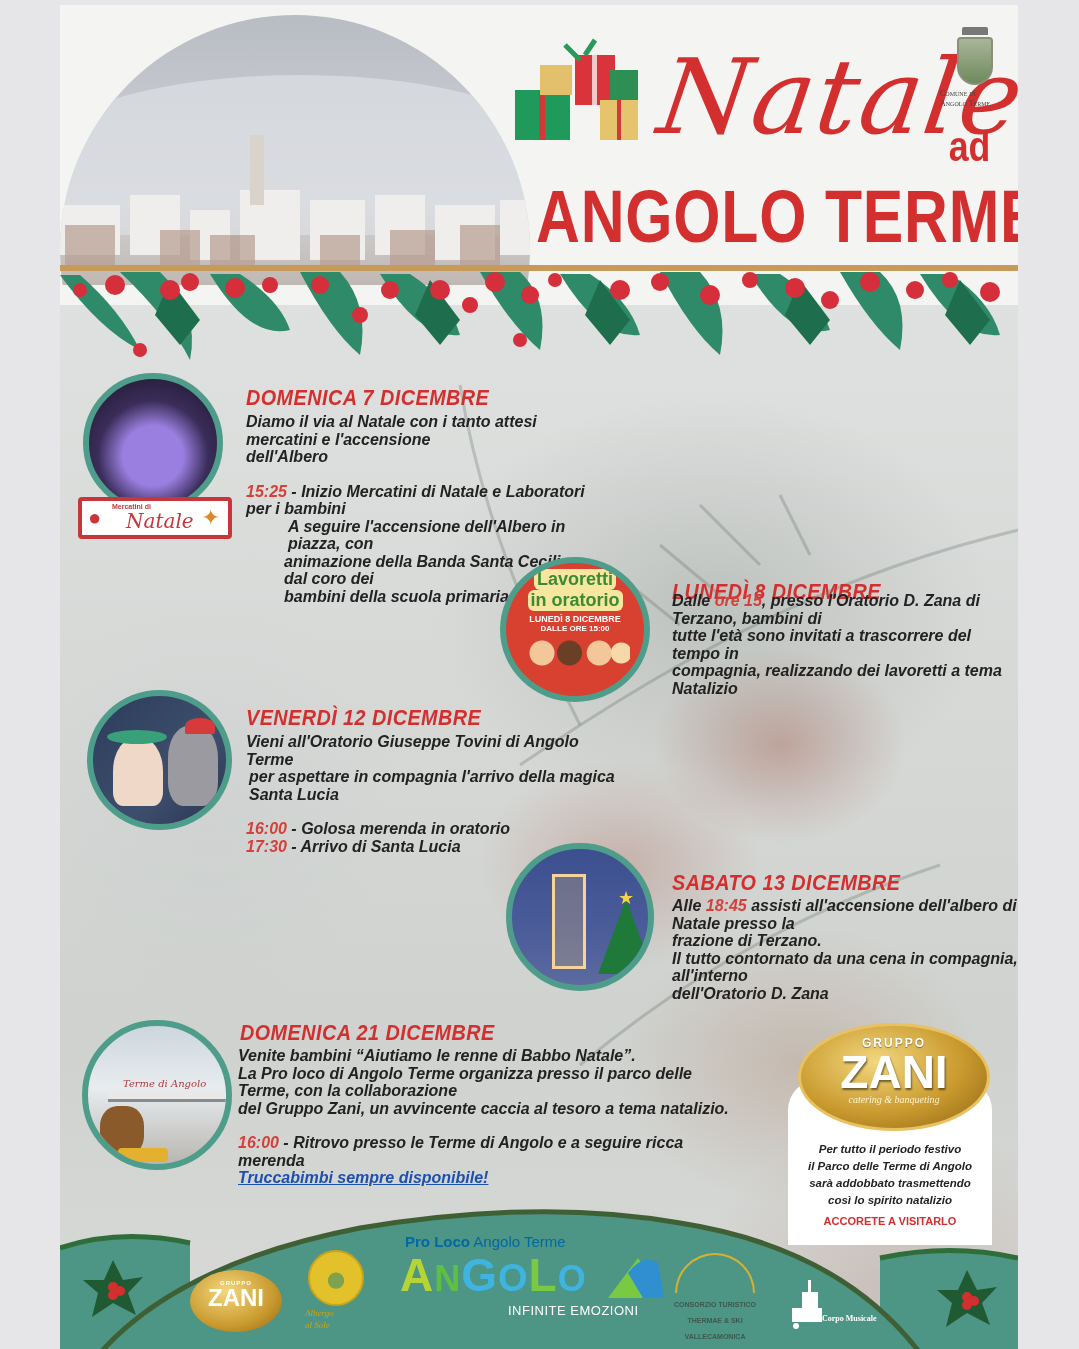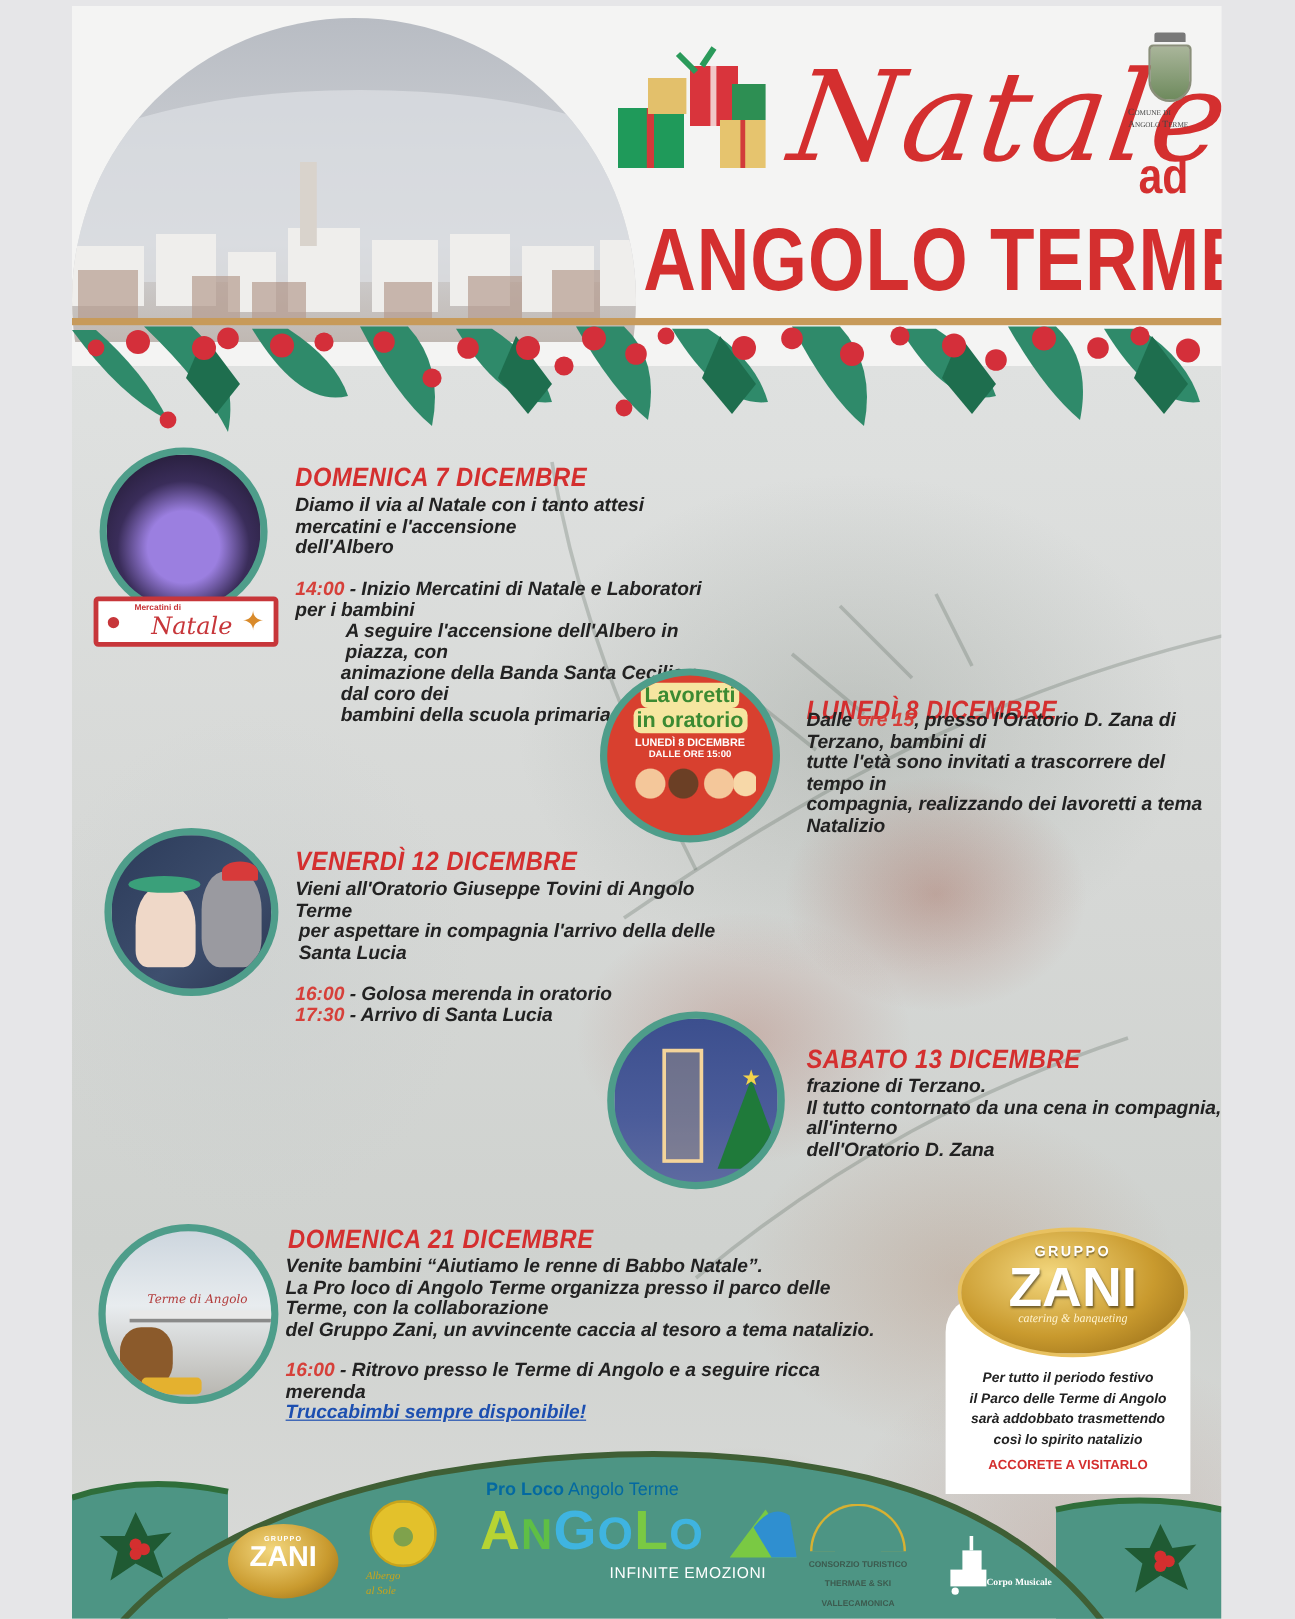--- a/index.html
+++ b/index.html
@@ -246,21 +246,21 @@
     <span style="position:absolute;left:30px;top:2px;font-size:7px;color:#c7363a;font-weight:bold;">Mercatini di</span>
     <span style="position:absolute;left:44px;top:8px;font-family:'DejaVu Serif',serif;font-style:italic;font-size:20px;color:#c7363a;">Natale</span>
     <span style="position:absolute;right:8px;top:4px;font-size:22px;color:#d98a2a;">✦</span>
   </div>
 
   <div class="event-title" style="left:186px;top:380px;">DOMENICA 7 DICEMBRE</div>
   <div class="event-body" style="left:186px;top:408px;width:360px;">
     <p>Diamo il via al Natale con i tanto attesi mercatini e l'accensione</p>
     <p>dell'Albero</p>
     <div class="gap"></div>
-    <p><span class="time">14:00</span><span> - Inizio Mercatini di Natale e Laboratori per i bambini</span></p>
+    <p><span class="time">15:25</span><span> - Inizio Mercatini di Natale e Laboratori per i bambini</span></p>
     <p class="indent">A seguire l'accensione dell'Albero in piazza, con</p>
     <p class="indent" style="padding-left:38px">animazione della Banda Santa Cecilia e dal coro dei</p>
     <p class="indent" style="padding-left:38px">bambini della scuola primaria</p>
   </div>
 
   <div class="event-img" style="left:440px;top:552px;width:150px;height:145px;background:#d8402f;text-align:center;color:#fff;">
     <div style="margin-top:6px;font-weight:bold;font-size:18px;color:#3c8a32;background:#f6e6a0;display:inline-block;border-radius:6px;padding:0 3px;">Lavoretti</div><br>
     <div style="font-weight:bold;font-size:18px;color:#3c8a32;background:#f6e6a0;display:inline-block;border-radius:6px;padding:0 3px;">in oratorio</div>
     <div style="font-size:9px;font-weight:bold;margin-top:3px;">LUNEDÌ 8 DICEMBRE</div>
     <div style="font-size:8px;font-weight:bold;">DALLE ORE 15:00</div>
@@ -277,34 +277,35 @@
   <div class="event-img" style="left:27px;top:685px;width:145px;height:140px;background:linear-gradient(135deg,#2c3b5a 0%,#3e4f6e 60%,#2a3550 100%);">
     <div style="position:absolute;left:20px;top:40px;width:50px;height:70px;border-radius:50% 50% 20% 20%;background:#efd8c8;"></div>
     <div style="position:absolute;left:14px;top:34px;width:60px;height:14px;border-radius:50%;background:#3aa07a;"></div>
     <div style="position:absolute;left:75px;top:30px;width:50px;height:80px;border-radius:40% 40% 30% 30%;background:#9a9aa0;"></div>
     <div style="position:absolute;left:92px;top:22px;width:30px;height:16px;border-radius:50% 50% 10% 10%;background:#d73a3a;"></div>
   </div>
 
   <div class="event-title" style="left:186px;top:700px;">VENERDÌ 12 DICEMBRE</div>
   <div class="event-body" style="left:186px;top:728px;width:380px;">
     <p>Vieni all'Oratorio Giuseppe Tovini di Angolo Terme</p>
-    <p style="padding-left:3px">per aspettare in compagnia l'arrivo della delle Santa Lucia</p>
+    <p style="padding-left:3px">per aspettare in compagnia l'arrivo della magica Santa Lucia</p>
     <div class="gap"></div>
     <p><span class="time">16:00</span><span> - Golosa merenda in oratorio</span></p>
     <p><span class="time">17:30</span><span> - Arrivo di Santa Lucia</span></p>
   </div>
 
   <div class="event-img" style="left:446px;top:838px;width:148px;height:148px;background:linear-gradient(180deg,#3c4f8e 0%,#4b5c9a 60%,#5d6aa0 100%);">
     <div style="position:absolute;left:40px;top:25px;width:34px;height:95px;border:3px solid #f4d49a;background:rgba(240,200,120,0.25);"></div>
     <div style="position:absolute;left:86px;top:50px;width:0;height:0;border-left:28px solid transparent;border-right:28px solid transparent;border-bottom:75px solid #1f7a3a;"></div>
     <div style="position:absolute;left:106px;top:38px;color:#f3d34a;font-size:18px;">★</div>
   </div>
 
   <div class="event-title" style="left:612px;top:865px;">SABATO 13 DICEMBRE</div>
   <div class="event-body" style="left:612px;top:892px;width:350px;">
+    <p><span>Alle </span><span class="time">18:45</span><span> assisti all'accensione dell'albero di Natale presso la</span></p>
     <p>frazione di Terzano.</p>
     <p>Il tutto contornato da una cena in compagnia, all'interno</p>
     <p>dell'Oratorio D. Zana</p>
   </div>
 
   <div class="event-img" style="left:22px;top:1015px;width:150px;height:150px;background:linear-gradient(180deg,#cdd6de 0%,#e8ecef 45%,#b8b6b0 100%);">
     <div style="position:absolute;left:35px;top:52px;font-family:'DejaVu Serif',serif;font-style:italic;font-size:10px;color:#b23a3a;white-space:nowrap;">Terme di Angolo</div>
     <div style="position:absolute;left:20px;top:66px;width:120px;height:10px;background:#e9e9e9;border-bottom:3px solid #8a8a8a;"></div>
     <div style="position:absolute;left:12px;top:80px;width:44px;height:50px;border-radius:40%;background:#8b5a2b;"></div>
     <div style="position:absolute;left:30px;top:122px;width:50px;height:14px;background:#e4b12f;border-radius:4px;"></div>

